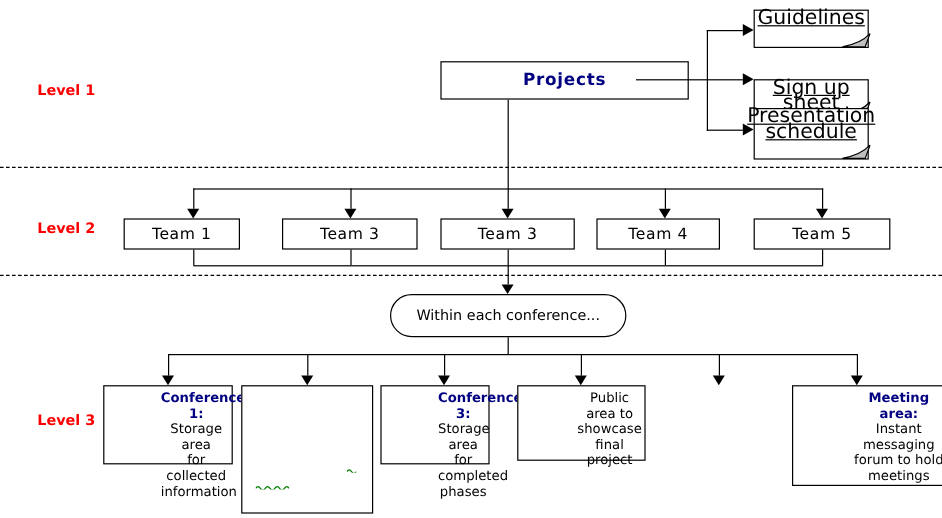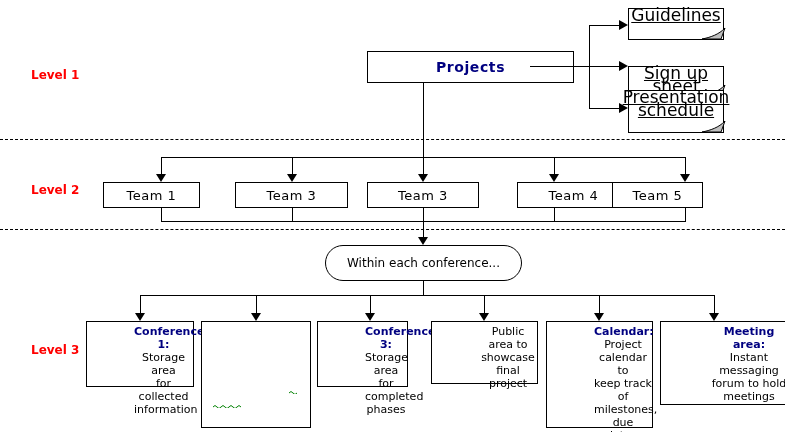--- a/index.html
+++ b/index.html
@@ -85,22 +85,22 @@
   <div class="line v" style="left:554px;top:157px;height:17px"></div>
   <div class="line v" style="left:685px;top:157px;height:17px"></div>
   <div class="arrow-down" style="left:156px;top:174px"></div>
   <div class="arrow-down" style="left:287px;top:174px"></div>
   <div class="arrow-down" style="left:549px;top:174px"></div>
   <div class="arrow-down" style="left:680px;top:174px"></div>
 
   <div class="box team" style="left:103px;width:97px">Team 1</div>
   <div class="box team" style="left:235px;width:113px">Team 3</div>
   <div class="box team" style="left:367px;width:112px">Team 3</div>
-  <div class="box team" style="left:517px;width:113px">Team 4</div>
-  <div class="box team" style="left:612px;width:91px">Team 5</div>
+  <div class="box team" style="left:497px;width:103px">Team 4</div>
+  <div class="box team" style="left:628px;width:114px">Team 5</div>
 
   <div class="line v" style="left:161px;top:208px;height:13px"></div>
   <div class="line v" style="left:292px;top:208px;height:13px"></div>
   <div class="line v" style="left:554px;top:208px;height:13px"></div>
   <div class="line v" style="left:685px;top:208px;height:13px"></div>
   <div class="line h" style="left:161px;top:221px;width:525px"></div>
   <div class="line v" style="left:423px;top:208px;height:29px"></div>
   <div class="arrow-down" style="left:418px;top:237px"></div>
 
   <div class="box ellipse">Within each conference...</div>
@@ -132,29 +132,20 @@
     <div class="conf-title">Conference 3:</div>
     <div class="conf-body">Storage area
 for completed
 phases</div>
   </div>
   <div class="box conf" style="left:431px;width:107px;height:63px">
     <div class="conf-body">Public area to
 showcase final
 project</div>
   </div>
-  <div class="box conf" style="left:546px;width:107px;height:107px">
-    <div class="conf-title">Calendar:</div>
-    <div class="conf-body">Project
-calendar to
-keep track of
-milestones,
-due dates, and
-tasks</div>
-  </div>
   <div class="box conf" style="left:660px;width:131px;height:84px">
     <div class="conf-title">Meeting area:</div>
     <div class="conf-body">Instant
 messaging
 forum to hold
 meetings</div>
   </div>
 
   <svg class="squiggle" style="left:213px;top:404px" width="28" height="4" viewBox="0 0 28 4">
     <path d="M0,3 Q2,0 4,3 T8,3 T12,3 T16,3 T20,3 T24,3 T28,3"></path>

